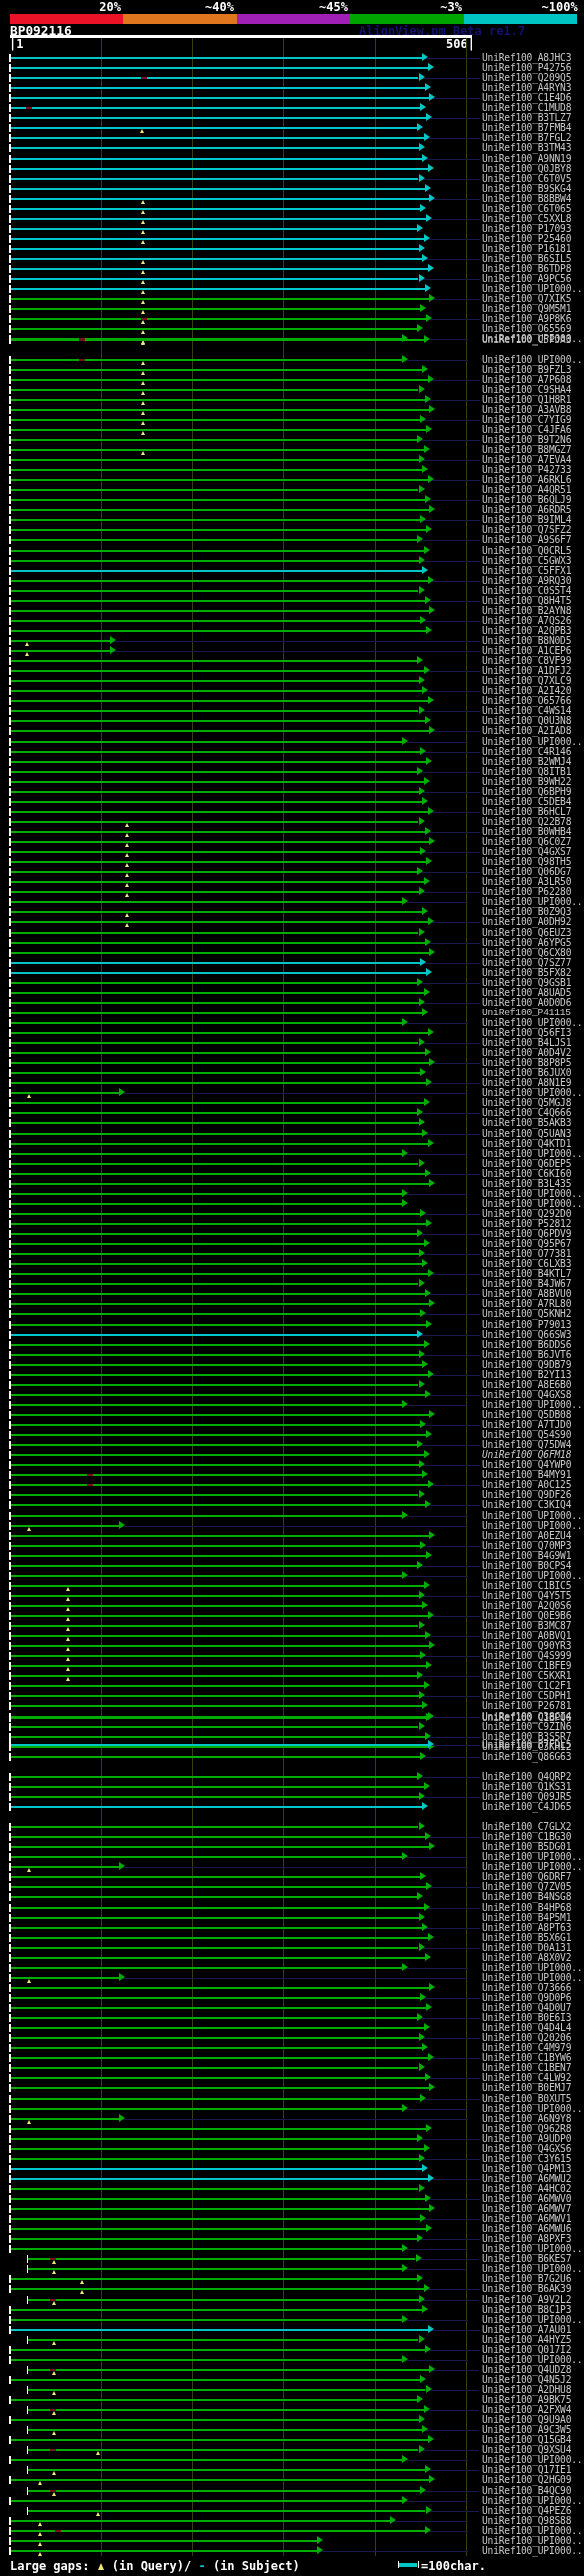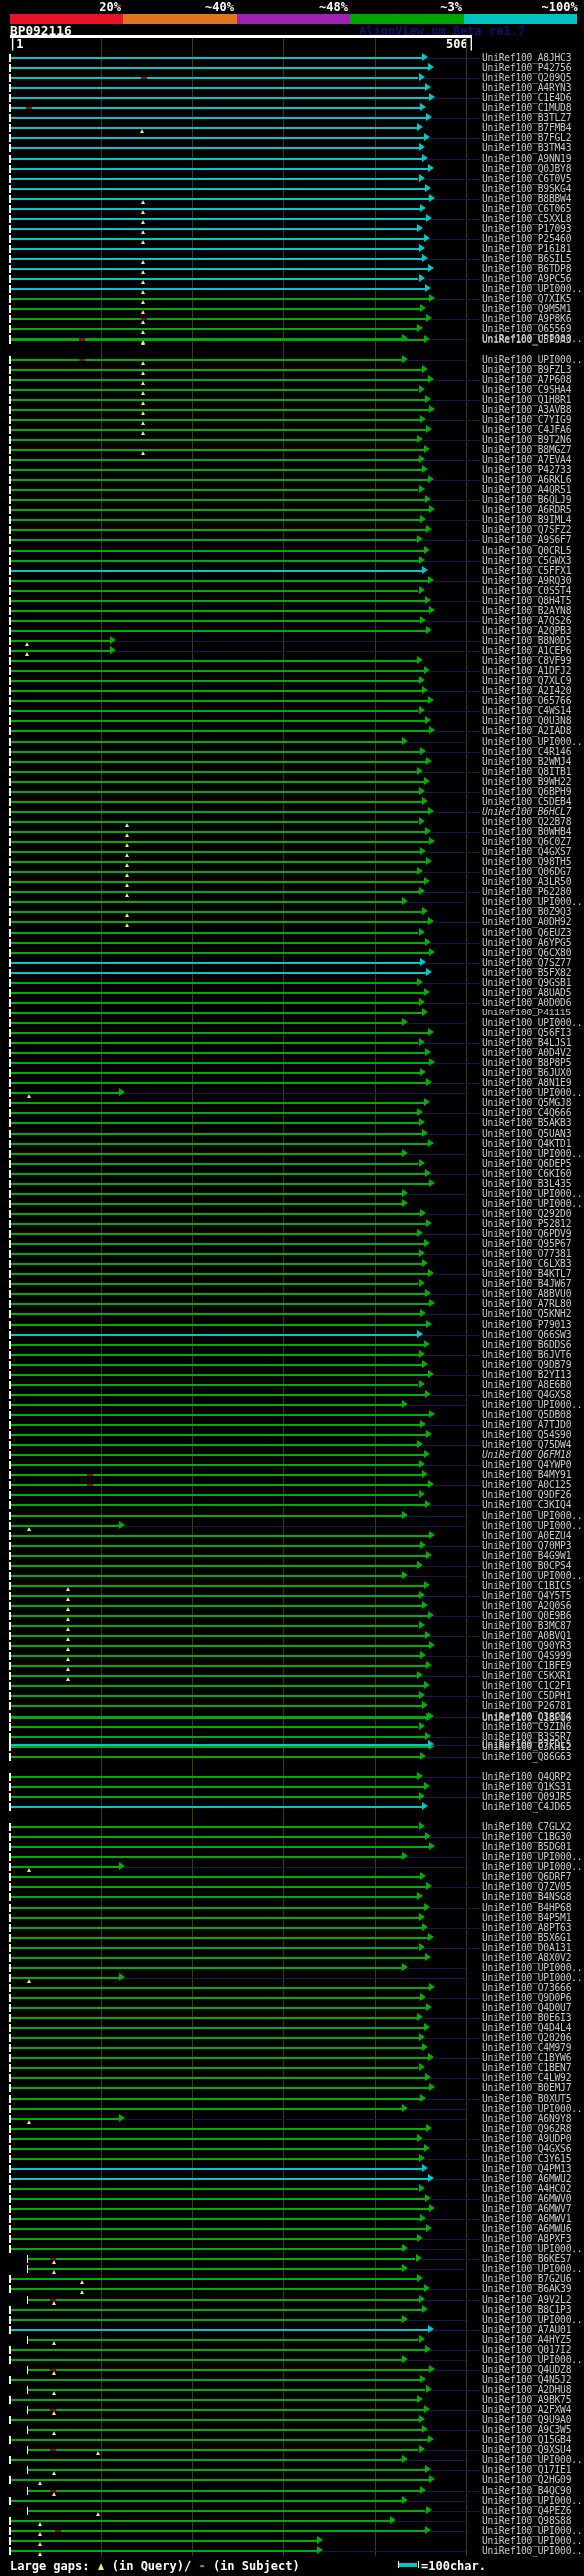--- a/index.html
+++ b/index.html
@@ -40,21 +40,21 @@
   #lt1{left:398px}#lt2{left:418px}
   #legendtext{position:absolute;left:421px;top:2560px;color:#fff;font-size:12px;font-weight:bold;line-height:12.8px;}
 </style>
 </head>
 <body>
 
 <div id="canvas">
 
   <span class="pct pl0">20%</span>
   <span class="pct pl1">~40%</span>
-  <span class="pct pl2">~48%</span>
+  <span class="pct pl2">~45%</span>
   <span class="pct pl3">~3%</span>
   <span class="pct pl4">~100%</span>
 
   <div id="scalebar">
     <div class="seg" style="background: rgb(234, 18, 38);"></div>
     <div class="seg" style="background: rgb(224, 118, 30);"></div>
     <div class="seg" style="background: rgb(160, 31, 181);"></div>
     <div class="seg" style="background: rgb(0, 164, 0);"></div>
     <div class="seg" style="background: rgb(0, 196, 196);"></div>
   </div>
@@ -590,21 +590,21 @@
         <div class="arrow" style="left: 419px; border-left-color: rgb(0, 173, 0);"></div>
         <div class="tick" style="left: 9.1px; background: rgb(255, 255, 255);"></div>
         <span class="slabel">UniRef100_Q6BPH9</span>
       </div>
       <div class="row" style="top: 797px;">
         <div class="bar" style="left: 10px; width: 412px; background: rgb(0, 173, 0);"></div>
         <div class="arrow" style="left: 422px; border-left-color: rgb(0, 173, 0);"></div>
         <div class="tick" style="left: 9.1px; background: rgb(255, 255, 255);"></div>
         <span class="slabel">UniRef100_C5DEB4</span>
       </div>
-      <div class="row" style="top: 807px; font-style: italic;">
+      <div class="row" style="top: 807px;">
         <div class="tail" style="left: 10px; width: 470px; background: rgb(25, 25, 80);"></div>
         <div class="bar" style="left: 10px; width: 418px; background: rgb(0, 173, 0);"></div>
         <div class="arrow" style="left: 428px; border-left-color: rgb(0, 173, 0);"></div>
         <div class="tick" style="left: 9.1px; background: rgb(255, 255, 255);"></div>
         <span class="slabel">UniRef100_B6HCL7</span>
       </div>
       <div class="row" style="top: 817px;">
         <div class="bar" style="left: 10px; width: 408px; background: rgb(0, 173, 0);"></div>
         <div class="arrow" style="left: 419px; border-left-color: rgb(0, 173, 0);"></div>
         <div class="tick" style="left: 9.1px; background: rgb(255, 255, 255);"></div>

